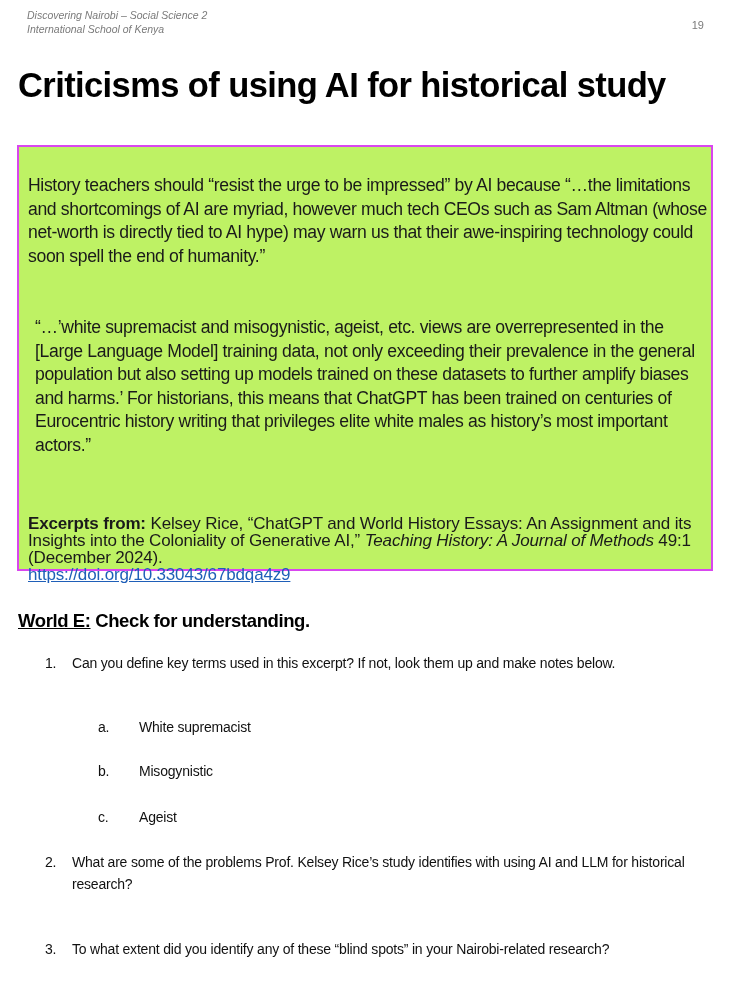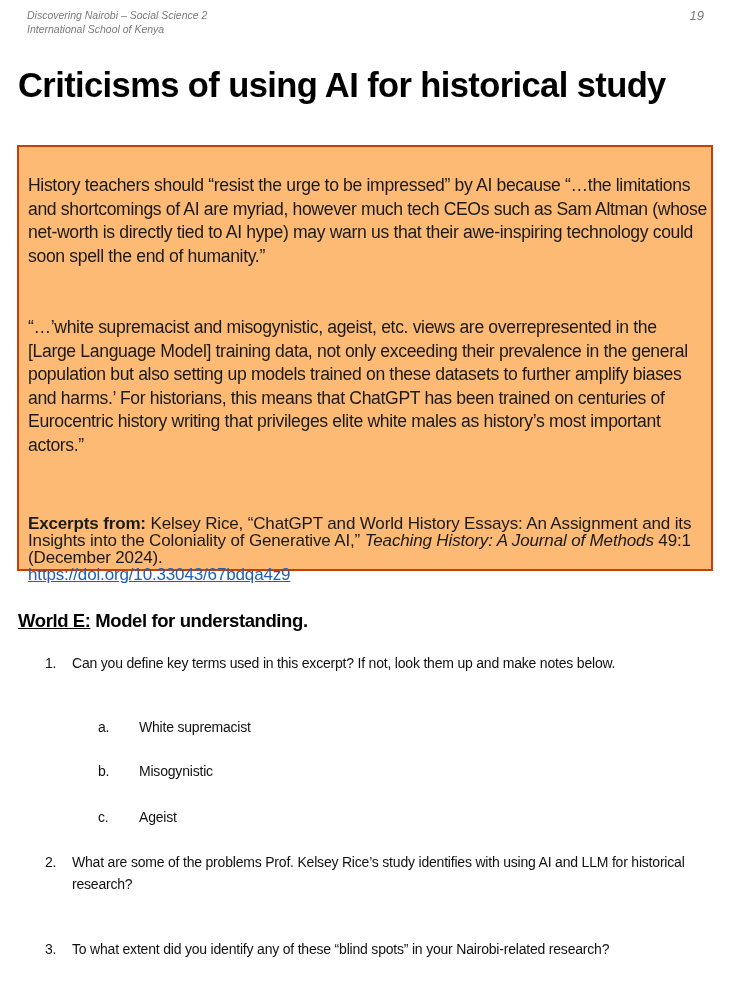--- a/index.html
+++ b/index.html
@@ -1,23 +1,23 @@
 <!DOCTYPE html>
 <html><head>
 <meta charset="utf-8">
 <style>
   html, body { margin: 0; padding: 0; background: #ffffff; }
   body { width: 741px; height: 1000px; position: relative; overflow: hidden; color: #111; }
   .hdr { position: absolute; left: 27px; top: 8px; font-family: "Liberation Sans", sans-serif; font-style: italic; font-size: 10.5px; line-height: 14px; color: #7a7a7a; }
-  .pageno { position: absolute; right: 37px; top: 8px; font-family: "Liberation Sans", sans-serif; font-style: italic; font-size: 13px; color: #7a7a7a; }
+  .pageno { position: absolute; right: 37px; top: 19px; font-family: "Liberation Sans", sans-serif; font-size: 11px; color: #7a7a7a; }
   .title { position: absolute; left: 18px; top: 66px; font-family: "Liberation Sans", sans-serif; font-weight: bold; font-size: 34.5px; letter-spacing: -0.6px; color: #000; white-space: nowrap; }
-  .box { position: absolute; left: 17px; top: 145px; width: 692px; height: 422px; background: #fdba74; border: 2px solid #c2410c; box-sizing: content-box; }
+  .box { position: absolute; left: 17px; top: 145px; width: 692px; height: 422px; background: #bef264; border: 2px solid #d946ef; box-sizing: content-box; }
   .quote { position: absolute; left: 9px; font-family: "Liberation Sans", sans-serif; font-size: 17.6px; line-height: 23.6px; color: #1a1a1a; letter-spacing: -0.35px; width: 680px; }
   .q1 { top: 27px; }
-  .q2 { top: 169px; }
+  .q2 { top: 169px; margin-left: 7px; }
   .cite { position: absolute; left: 9px; top: 352px; width: 680px; font-family: "Liberation Sans", sans-serif; font-size: 17px; line-height: 17px; color: #1a1a1a; letter-spacing: -0.15px; margin-top: 16px; }
   .cite b { font-weight: bold; }
   .cite a { color: #1f5fb8; text-decoration: underline; text-align: right; }
   .task { position: absolute; left: 18px; top: 610px; font-family: "Liberation Sans", sans-serif; font-weight: bold; font-size: 18.5px; color: #000; letter-spacing: -0.4px; }
   .task .u { text-decoration: underline; }
   .q { position: absolute; font-family: "Liberation Sans", sans-serif; font-size: 14px; line-height: 22px; color: #111; letter-spacing: -0.2px; }
   .q .num { position: absolute; left: 0; top: 0; }
   .q .txt { position: absolute; left: 27px; top: 0; width: 650px; }
   .sub { position: absolute; font-family: "Liberation Sans", sans-serif; font-size: 14px; color: #111; letter-spacing: -0.2px; }
   .sub .lt { position: absolute; left: 0; top: 0; }
@@ -37,21 +37,21 @@
 <div class="box">
   <div class="quote q1">History teachers should “resist the urge to be impressed” by AI because “…the limitations and shortcomings of AI are myriad, however much tech CEOs such as Sam Altman (whose net-worth is directly tied to AI hype) may warn us that their awe-inspiring technology could soon spell the end of humanity.”</div>
   <div class="quote q2">“…’white supremacist and misogynistic, ageist, etc. views are overrepresented in the [Large Language Model] training data, not only exceeding their prevalence in the general population but also setting up models trained on these datasets to further amplify biases and harms.’ For historians, this means that ChatGPT has been trained on centuries of Eurocentric history writing that privileges elite white males as history’s most important actors.”</div>
   <div class="cite">
     <b>Excerpts from:</b><span> Kelsey Rice, “ChatGPT and World History Essays: An Assignment and its Insights into the Coloniality of Generative AI,” </span><i>Teaching History: A Journal of Methods</i><span> 49:1 (December 2024).</span><br>
     <a title="https://doi.org/10.33043/67bdqa4z9">https://doi.org/10.33043/67bdqa4z9</a>
   </div>
 </div>
 
 <div class="task">
-  <span class="u">World E:</span><span> Model for understanding.</span>
+  <span class="u">World E:</span><span> Check for understanding.</span>
 </div>
 
 <div class="q" style="left:45px; top:652px;">
   <span class="num">1.</span>
   <span class="txt">Can you define key terms used in this excerpt? If not, look them up and make notes below.</span>
 </div>
 
 <div class="sub" style="left:98px; top:719px;">
   <span class="lt">a.</span>
   <span class="st">White supremacist</span>

